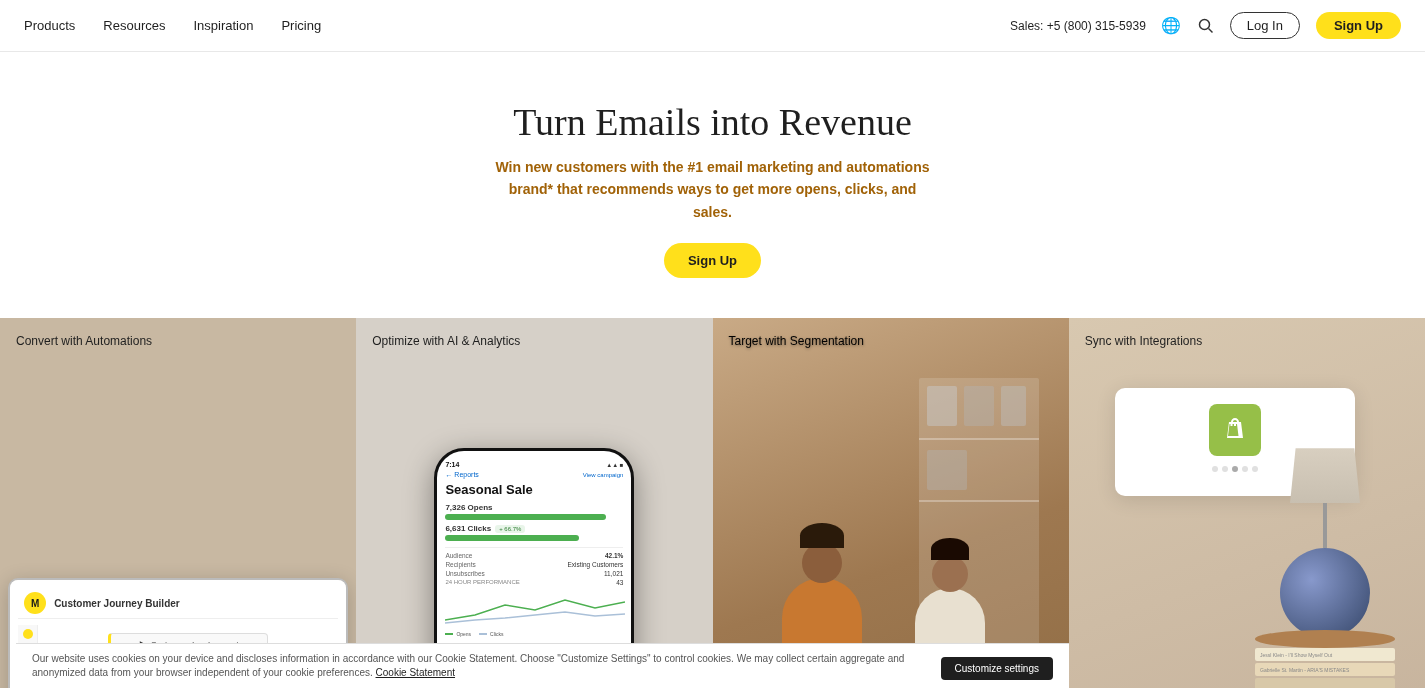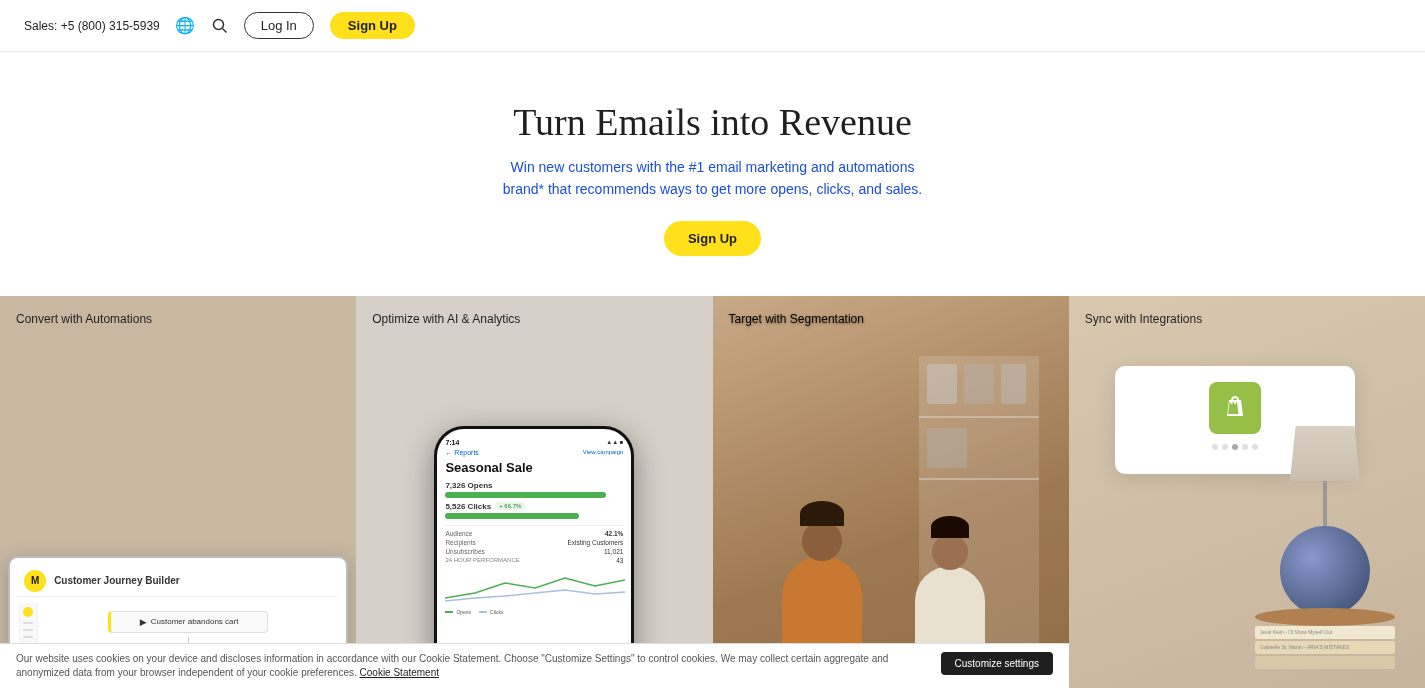--- a/index.html
+++ b/index.html
@@ -64,24 +64,25 @@
     }
     .hero h1 {
       font-size: 38px;
       font-weight: 400;
       color: #1f1f1f;
       font-family: Georgia, serif;
       margin-bottom: 12px;
     }
     .hero p {
       font-size: 14px;
-      color: #1d4ed8;
+      color: #a16207;
       line-height: 1.6;
       max-width: 440px;
       margin: 0 auto 20px;
+      font-weight: bold;
     }
     .btn-hero-signup {
       background: #ffe01b;
       border: none;
       border-radius: 20px;
       padding: 10px 24px;
       font-size: 13px;
       font-weight: 600;
       cursor: pointer;
       color: #1f1f1f;
@@ -147,27 +148,27 @@
 
     
     .panel-4 {
       background: #d4c8b8;
     }
 
     
     .cookie-bar {
       position: fixed;
       bottom: 0;
-      left: 0;
+      left: 16px;
       right: 356px;
       background: #fff;
       border-top: 1px solid #ddd;
       padding: 8px 16px;
       display: flex;
-      align-items: flex-start;
+      align-items: flex-end;
       justify-content: space-between;
       font-size: 10px;
       color: #555;
       z-index: 100;
     }
     .cookie-text { flex: 1; line-height: 1.4; }
     .cookie-text a { color: #1f1f1f; }
     .btn-customize {
       background: #1f1f1f;
       color: #fff;
@@ -177,20 +178,26 @@
       font-size: 10px;
       cursor: pointer;
       white-space: nowrap;
       margin-left: 16px;
     }
   </style>
 </head>
 <body>
 
 <nav class="navbar">
+  <div class="nav-left">
+    <a class="nav-link">Products</a>
+    <a class="nav-link">Resources</a>
+    <a class="nav-link">Inspiration</a>
+    <a class="nav-link">Pricing</a>
+  </div>
 
 
   <div class="nav-right">
     <span class="nav-phone">Sales: +5 (800) 315-5939</span>
     <button class="icon-btn">🌐</button>
     <button class="icon-btn">
       <svg width="16" height="16" viewBox="0 0 16 16" fill="none">
         <circle cx="6.5" cy="6.5" r="5" stroke="#333" stroke-width="1.5"></circle>
         <line x1="10.5" y1="10.5" x2="14.5" y2="14.5" stroke="#333" stroke-width="1.5"></line>
       </svg>
@@ -276,21 +283,21 @@
             <span style="font-size:7px;color:#0066cc;">← Reports</span>
             <span style="font-size:6px;color:#0066cc;">View campaign</span>
           </div>
 
           <div style="font-size:13px;font-weight:700;color:#111;margin-bottom:6px;">Seasonal Sale</div>
 
           <div style="font-size:8px;font-weight:600;color:#333;margin-bottom:2px;">7,326 Opens</div>
           <div style="height:6px;background:#4caf50;border-radius:3px;margin-bottom:4px;width:90%;"></div>
 
           <div style="display:flex;align-items:center;gap:4px;margin-bottom:2px;">
-            <span style="font-size:8px;font-weight:600;color:#333;">5,526 Clicks</span>
+            <span style="font-size:8px;font-weight:600;color:#333;">6,631 Clicks</span>
             <span style="font-size:6px;background:#e8f5e9;color:#2e7d32;padding:1px 4px;border-radius:3px;">+ 66.7%</span>
           </div>
           <div style="height:6px;background:#4caf50;border-radius:3px;margin-bottom:6px;width:75%;"></div>
 
           <div style="border-top:1px solid #eee;margin:4px 0;"></div>
 
           <div style="display:flex;justify-content:space-between;margin-bottom:2px;">
             <span style="font-size:6.5px;color:#666;">Audience</span>
             <span style="font-size:6.5px;color:#333;font-weight:600;">42.1%</span>
           </div>

